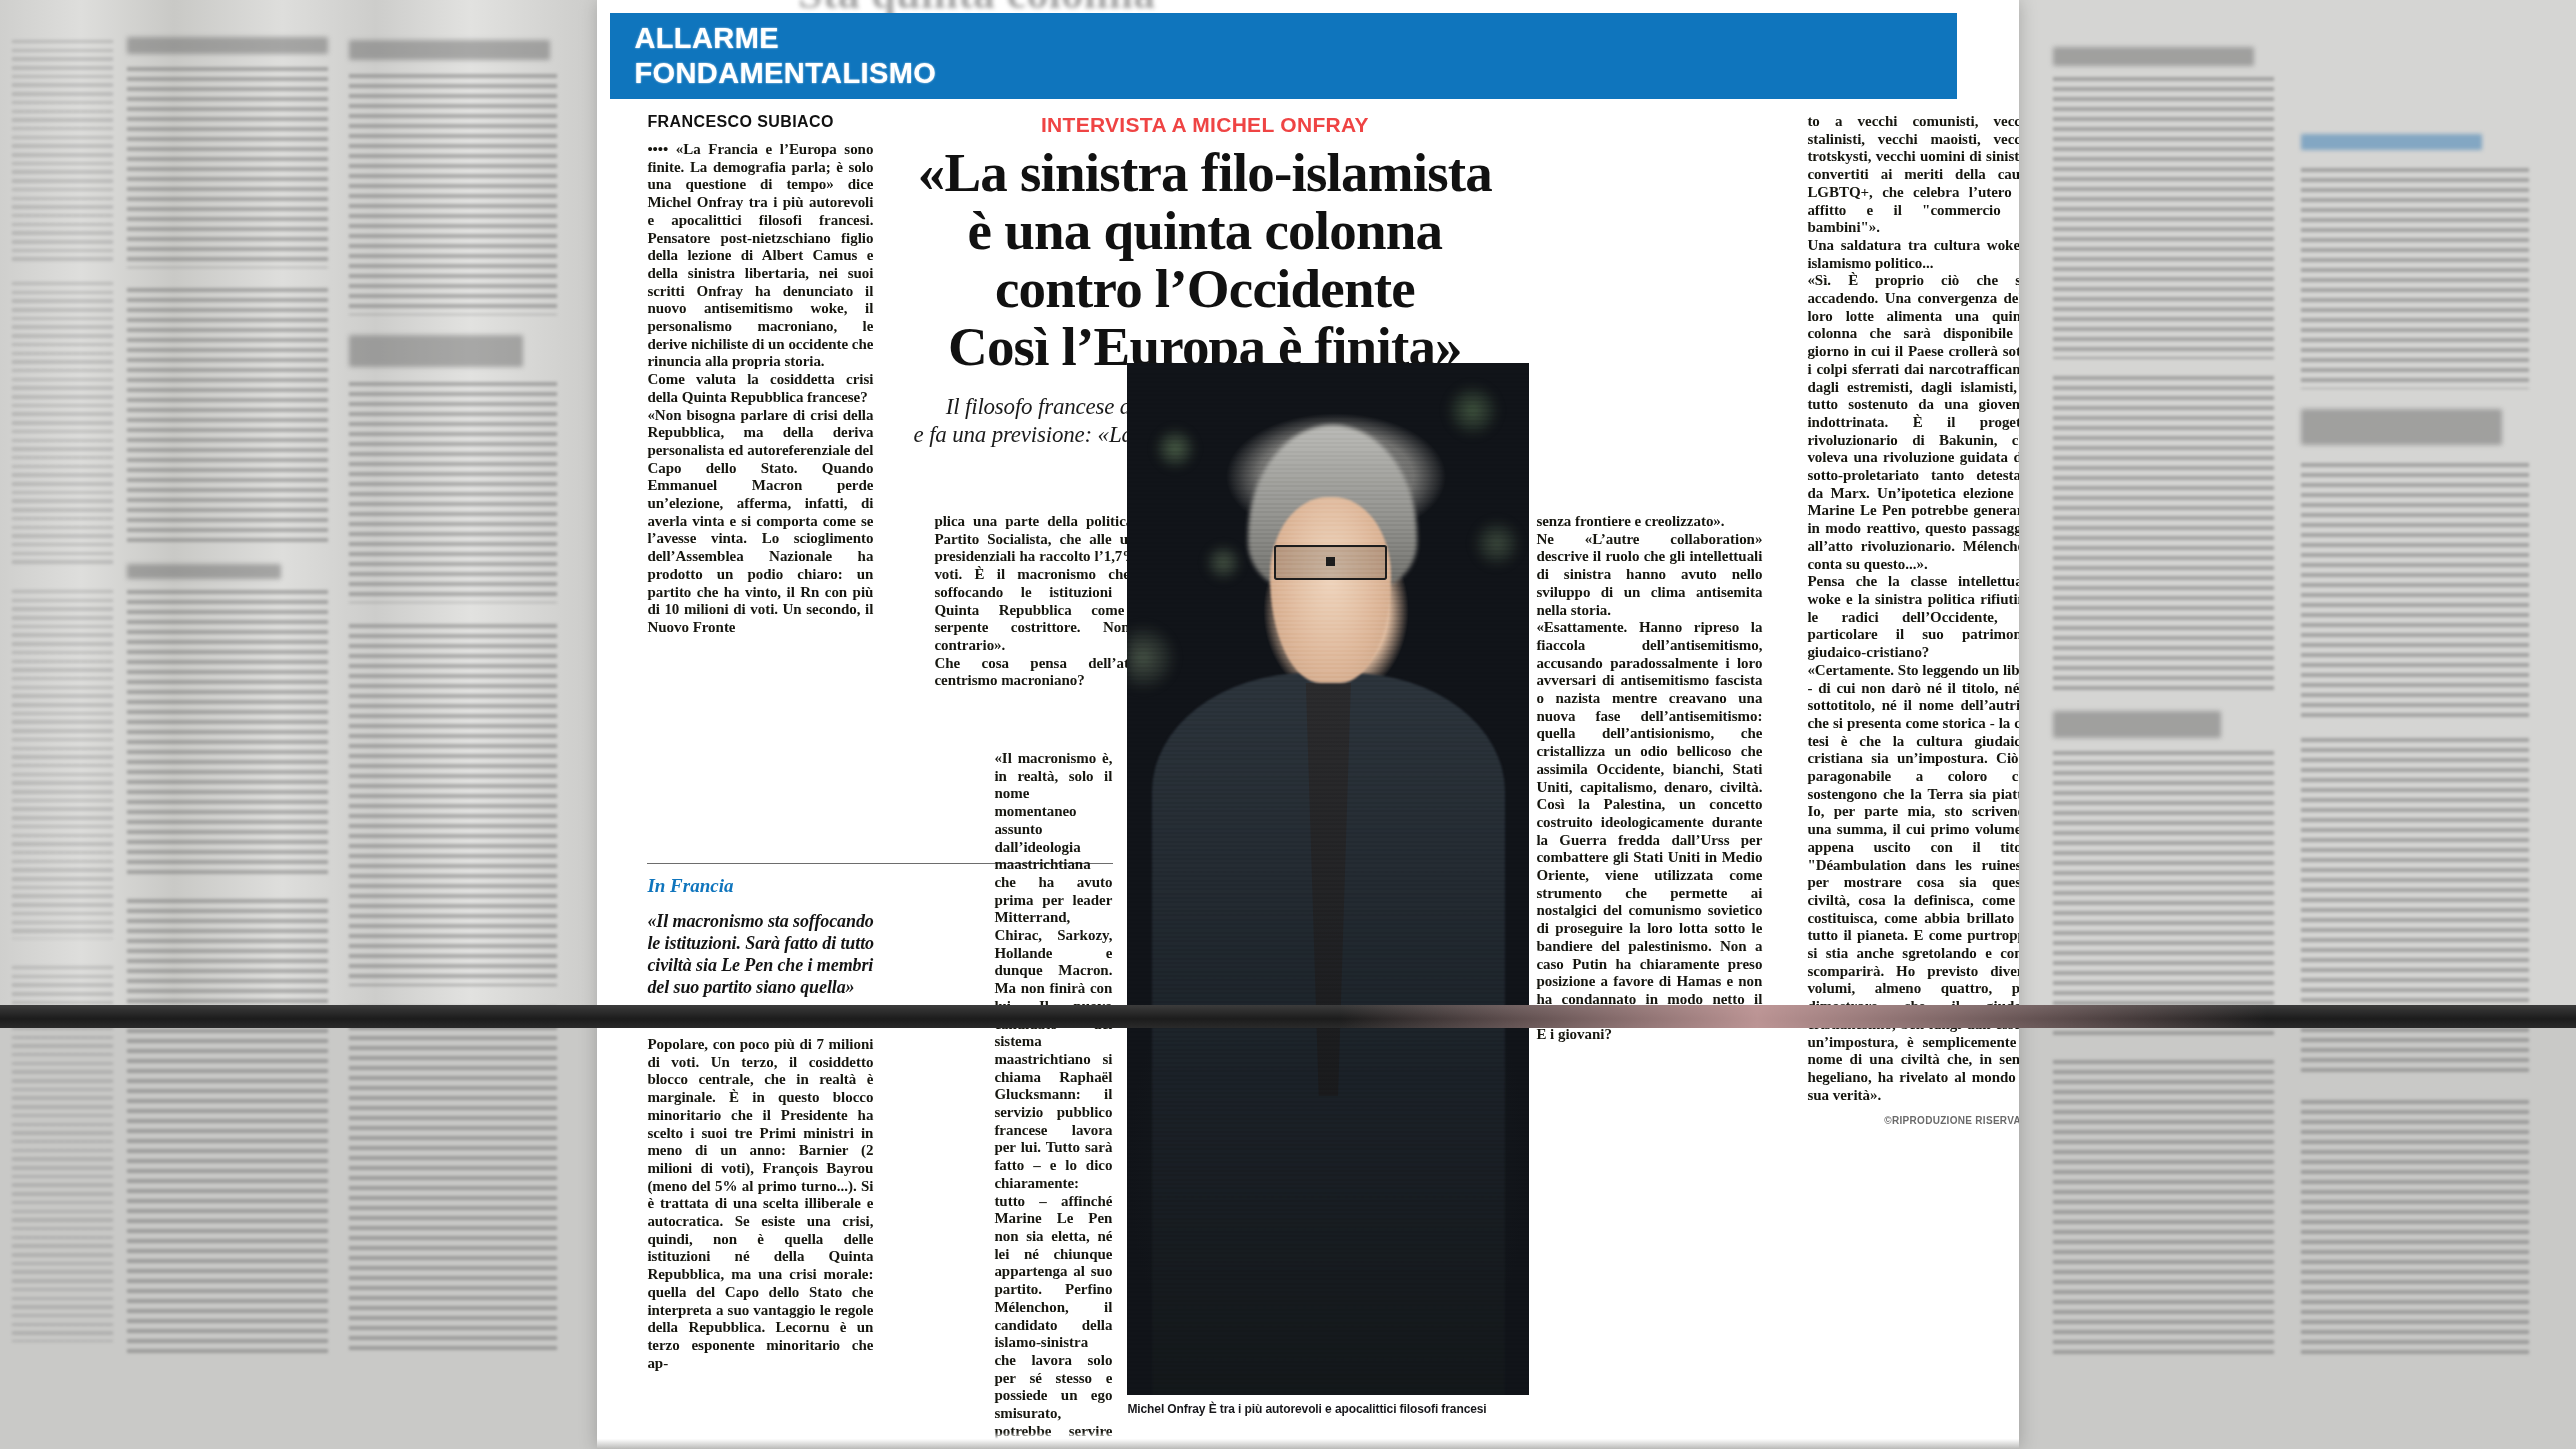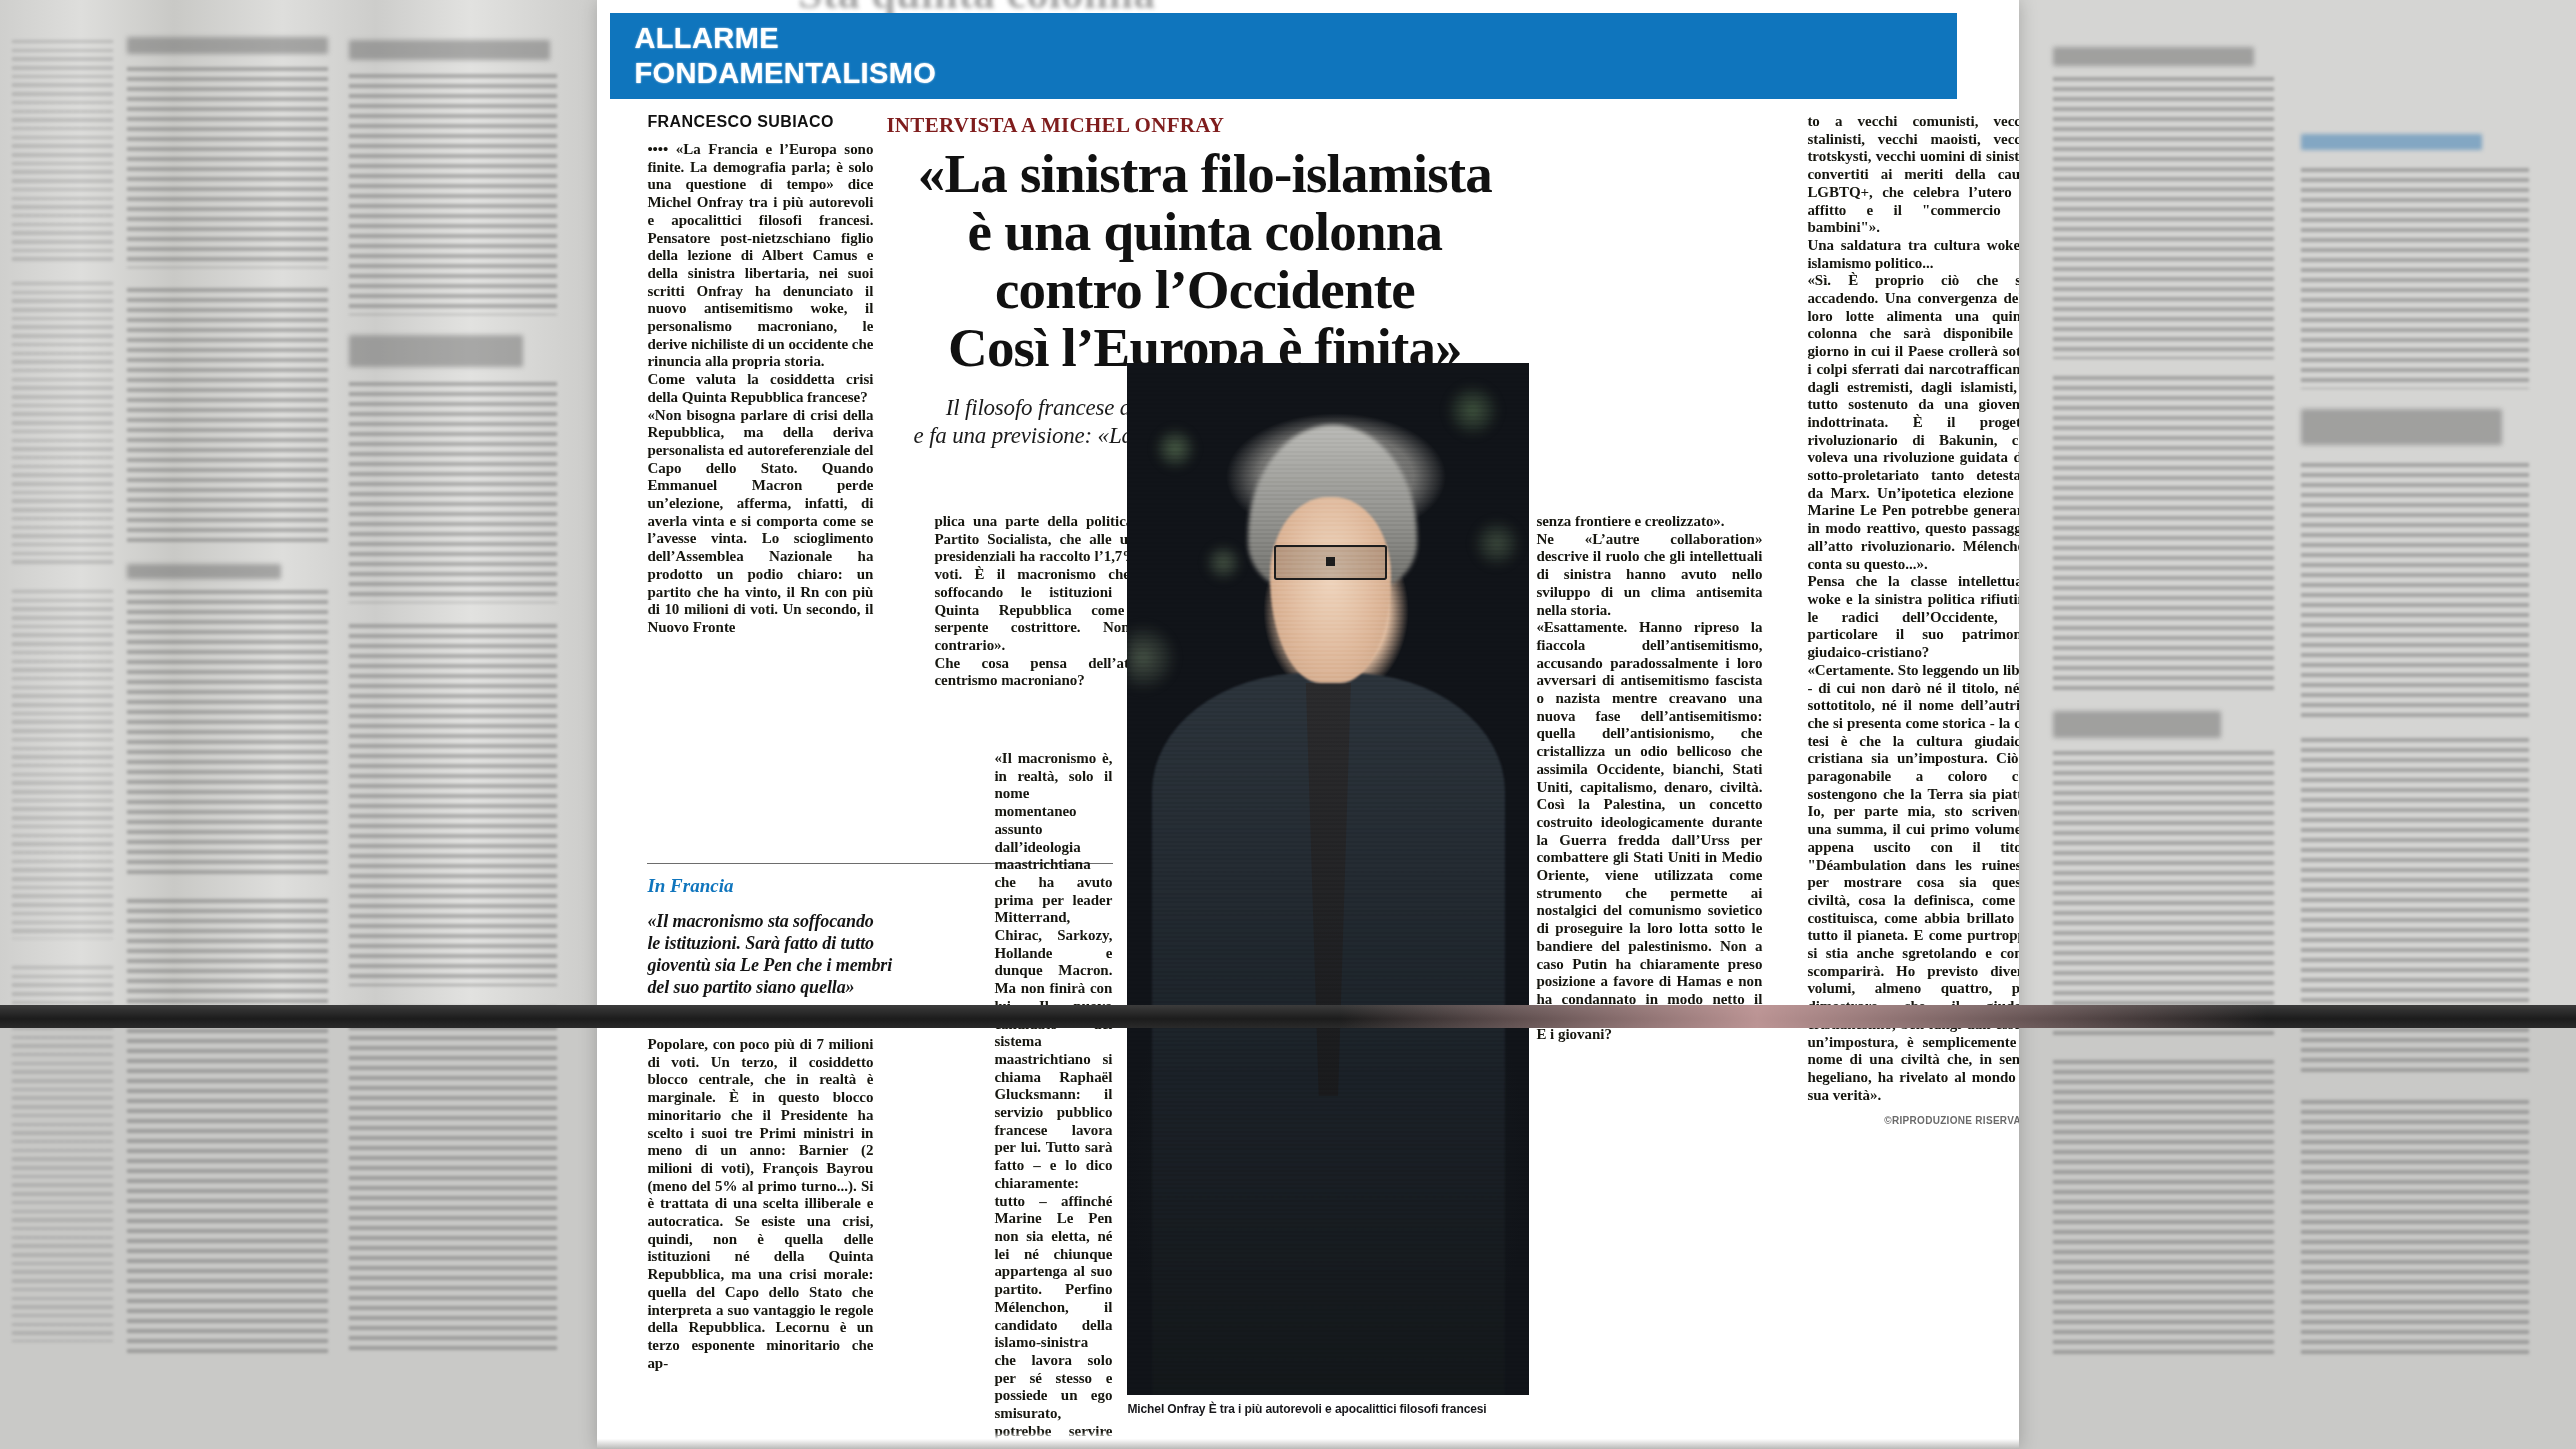--- a/index.html
+++ b/index.html
@@ -130,22 +130,23 @@
   .col-4 { left: 1197px; width: 226px; }
 
   
   .head-block {
     position: absolute;
     left: 276px;
     top: 0;
     width: 637px;
   }
   .overline {
-    color: #7f1d1d;
-    font-family: Liberation Serif, serif;
+    text-align: center;
+    color: #ef4444;
+    font-family: Liberation Sans, sans-serif;
     font-weight: bold;
     font-size: 21px;
     letter-spacing: 0.3px;
     margin-bottom: 6.7px;
   }
   .headline {
     text-align: center;
     font-family: "Liberation Serif", serif;
     font-weight: bold;
     font-size: 55px;
@@ -422,21 +423,21 @@
           <p>Come valuta la cosiddetta crisi della Quinta Repubblica francese?</p>
           <p>«Non bisogna parlare di crisi della Repubblica, ma della deriva personalista ed autoreferenziale del Capo dello Stato. Quando Emmanuel Macron perde un’elezione, afferma, infatti, di averla vinta e si comporta come se l’avesse vinta. Lo scioglimento dell’Assemblea Nazionale ha prodotto un podio chiaro: un partito che ha vinto, il Rn con più di 10 milioni di voti. Un secondo, il Nuovo Fronte</p>
         </div>
       </div>
 
       <div class="pullquote" style="top:750px;">
         <div class="pq-label">In Francia</div>
         <div class="pq-text">
           <div>«Il macronismo sta soffocando</div>
           <div>le istituzioni. Sarà fatto di tutto</div>
-          <div>gioventù sia Le Pen che i membri</div>
+          <div>civiltà sia Le Pen che i membri</div>
           <div>del suo partito siano quella»</div>
         </div>
       </div>
 
       <div class="col col-1" style="top:923px;">
         <div class="body-text">
           <p>Popolare, con poco più di 7 milioni di voti. Un terzo, il cosiddetto blocco centrale, che in realtà è marginale. È in questo blocco minoritario che il Presidente ha scelto i suoi tre Primi ministri in meno di un anno: Barnier (2 milioni di voti), François Bayrou (meno del 5% al primo turno...). Si è trattata di una scelta illiberale e autocratica. Se esiste una crisi, quindi, non è quella delle istituzioni né della Quinta Repubblica, ma una crisi morale: quella del Capo dello Stato che interpreta a suo vantaggio le regole della Repubblica. Lecornu è un terzo esponente minoritario che ap-</p>
         </div>
       </div>
 

